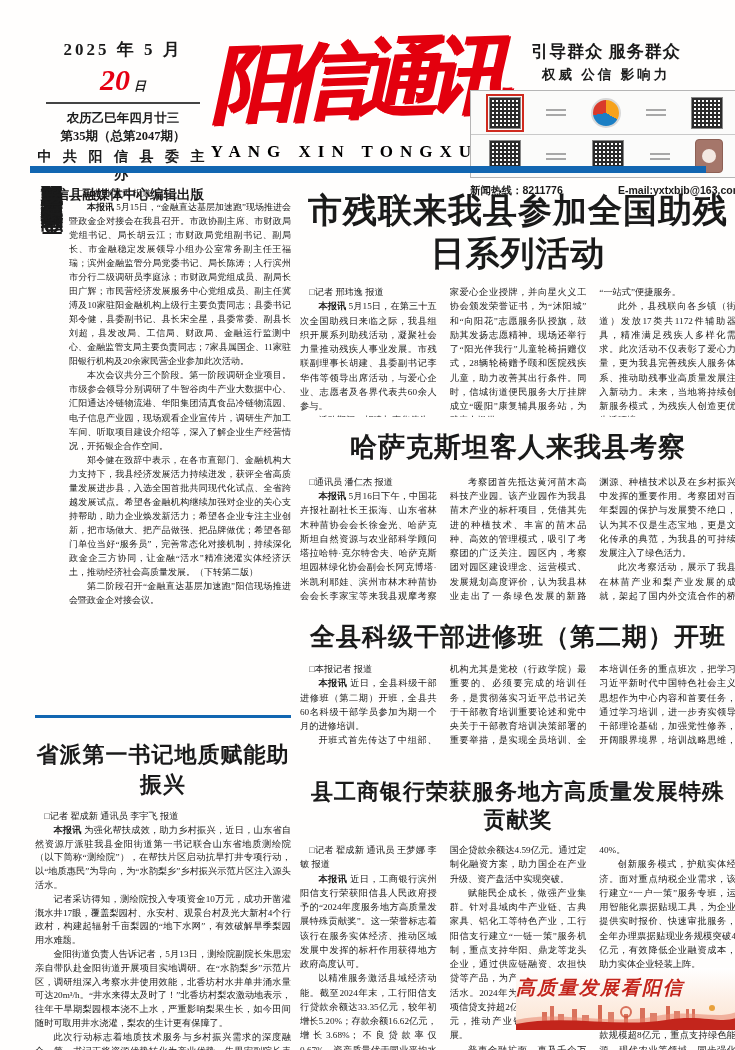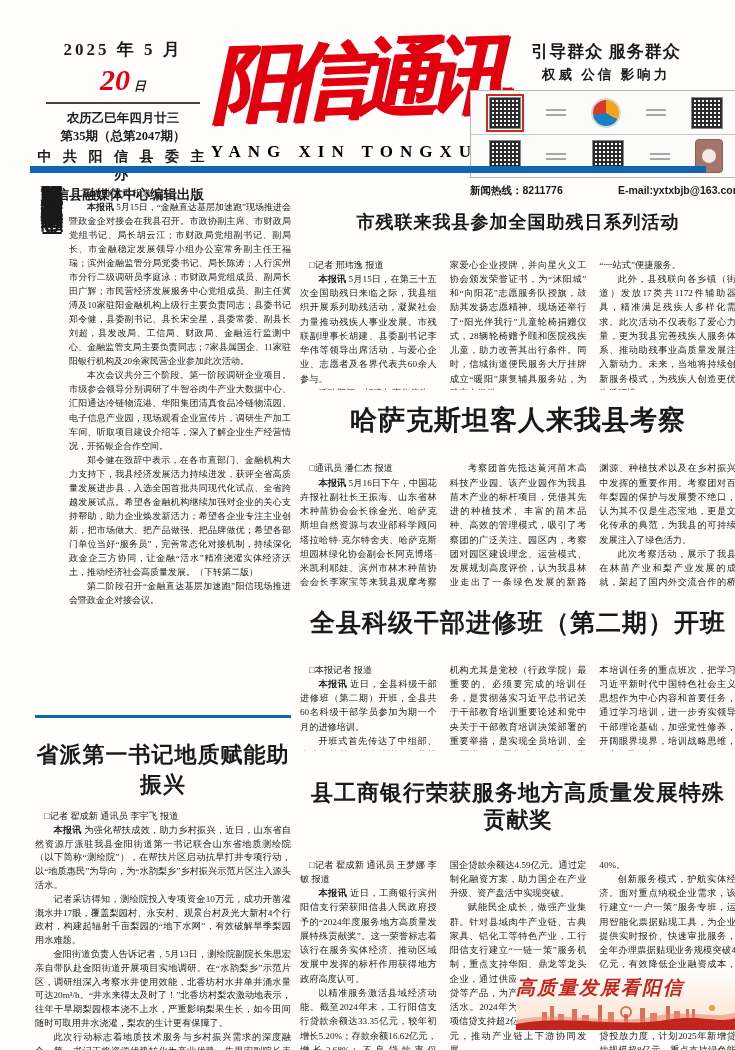--- a/index.html
+++ b/index.html
@@ -59,25 +59,25 @@
   .v-body { flex:1; font-size:9px; line-height:1.56; height:518px; overflow:hidden; }
   .v-body .para { margin:0; }
   .left-divider { height:3px; background:#1266b1; margin-top:9px; }
   .art-d { margin-top:22px; }
   .art-d h2 { font-size:22px; font-weight:900; text-align:center; letter-spacing:1px; }
   .art-d .body { margin-top:10px; font-size:9.2px; line-height:1.5; height:242px; overflow:hidden; }
 
   
   .right-region { position:absolute; left:300px; top:186px; width:436px; }
   .art h1 { text-align:center; font-weight:900; letter-spacing:1px; line-height:1.25; }
-  .h-b { font-size:18px; margin-top:25px; }
+  .h-b { font-size:34px; margin-top:4px; }
   .h-c { font-size:27px; margin-top:14px; }
   .h-e { font-size:25px; margin-top:16px; }
   .h-f { font-size:22px; margin-top:28px; }
-  .cols { display:flex; gap:13px; margin-top:24px; }
+  .cols { display:flex; gap:13px; margin-top:10px; }
   .col { flex:1; font-size:9.2px; line-height:1.55; overflow:hidden; }
   .cols-b { height:132px; } .cols-c { height:130px; } .cols-e { height:88px; } .cols-f { height:252px; }
 
   
   .banner { position:absolute; left:216px; top:782px; width:220px; height:62px; z-index:5;
             background:linear-gradient(180deg,#ffffff 0%,#fdeee3 55%,#fbe2d0 100%);
             display:flex; flex-direction:column; align-items:center; justify-content:flex-end; overflow:hidden; }
   .banner-text { position:absolute; top:7px; left:0; right:0; text-align:left; color:#c3251c;
                  font-weight:900; font-size:19px; letter-spacing:2px; font-style:italic; }
   .banner-art { width:100%; height:30px; display:block; }

